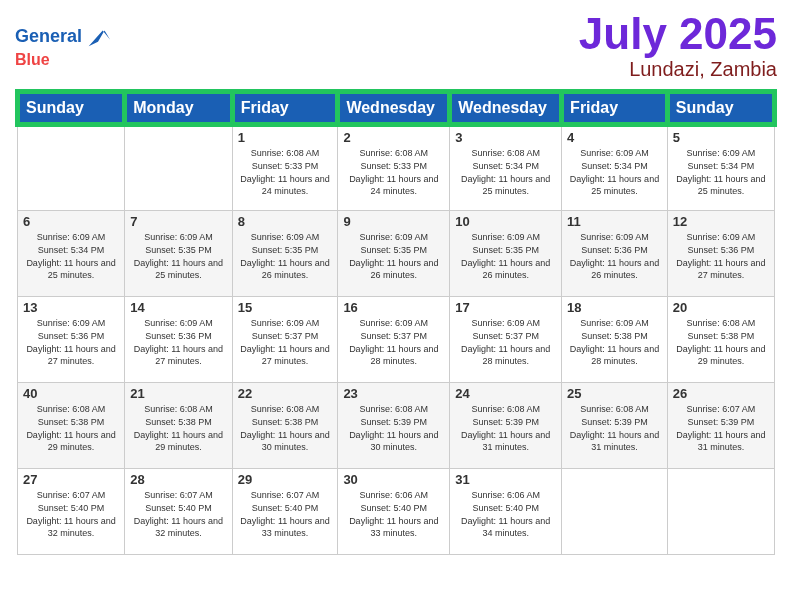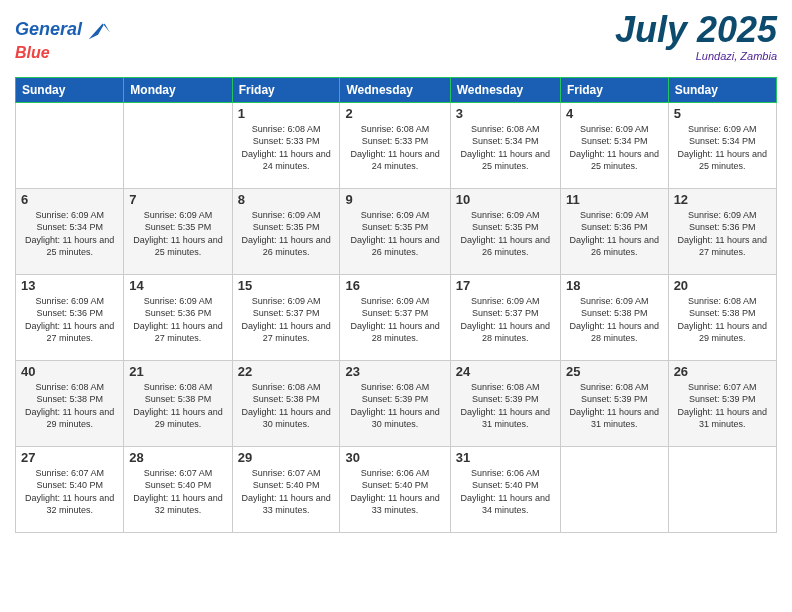--- a/index.html
+++ b/index.html
@@ -11,23 +11,22 @@
       overflow: hidden;
     }
     .page {
       width: 792px;
       min-height: 612px;
       padding: 10px 15px;
     }
     .header {
       display: flex;
       justify-content: space-between;
-      align-items: flex-end;
-      margin-bottom: 15px;
-      font-style: italic;
+      align-items: center;
+      margin-bottom: 8px;
     }
     .logo {
       display: flex;
       align-items: center;
       gap: 0;
     }
     .logo-text {
       font-size: 18px;
       font-weight: bold;
       color: #333;
@@ -38,42 +37,42 @@
     }
     .logo-icon {
       width: 28px;
       height: 28px;
       margin-left: 2px;
     }
     .title-block {
       text-align: right;
     }
     .main-title {
-      font-size: 36px;
+      font-size: 44px;
       font-weight: bold;
-      color: #0c4a6e;
+      color: #6d28d9;
       line-height: 1.1;
     }
     .subtitle {
-      font-size: 11px;
-      color: #4c1d95;
+      font-size: 20px;
+      color: #7f1d1d;
     }
     .calendar {
       width: 100%;
       border-collapse: collapse;
       border: 1px solid #ccc;
     }
     .calendar th {
       background-color: #1a5fb4;
       color: white;
-      font-size: 12px;
+      font-size: 16px;
       font-weight: bold;
       padding: 5px 6px;
       text-align: left;
-      border: 1px solid #22c55e;
+      border: 5px solid #22c55e;
     }
     .calendar td {
       vertical-align: top;
       border: 1px solid #ccc;
       padding: 3px 5px;
       width: 113px;
       height: 86px;
       background: #fff;
       font-size: 9.5px;
       color: #333;

